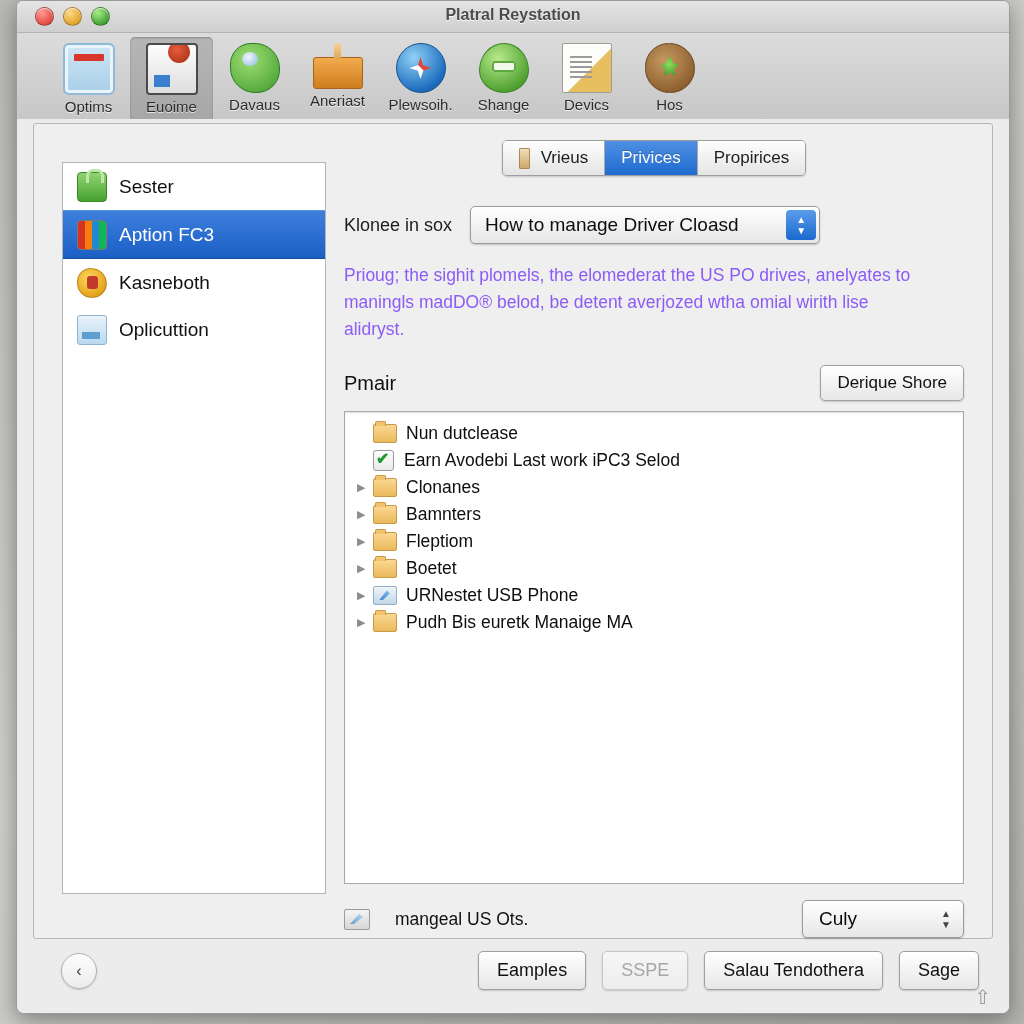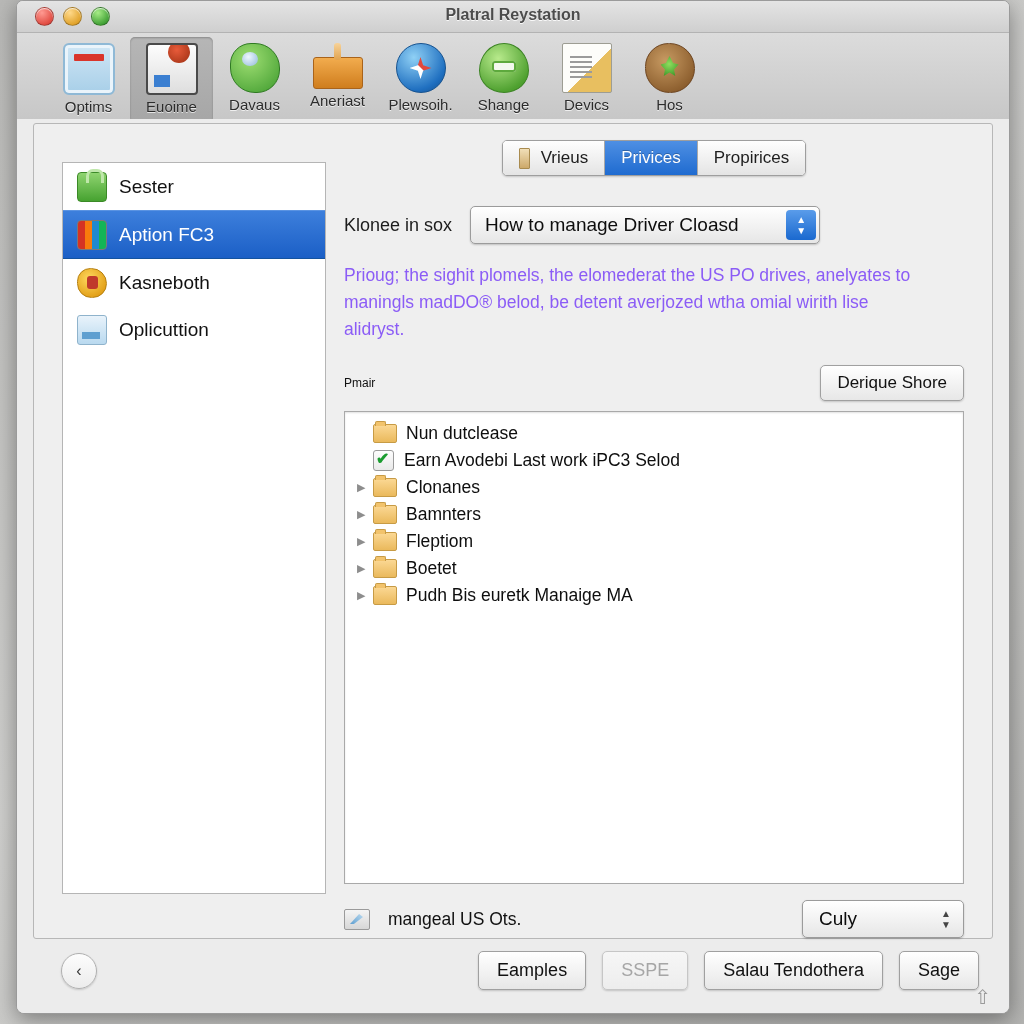--- a/index.html
+++ b/index.html
@@ -157,21 +157,21 @@
   .popup-arrows{
     position:absolute;right:3px;top:3px;bottom:3px;width:30px;border-radius:4px;
     background:linear-gradient(#5a9cea,#1a69cf);display:flex;flex-direction:column;
     align-items:center;justify-content:center;gap:3px;color:#fff;font-size:10px;line-height:8px;
   }
 
   .desc{
     margin-top:18px;font-size:17.5px;line-height:1.55;color:#8b5cf6;max-width:580px;
   }
   .subrow{display:flex;align-items:center;justify-content:space-between;margin-top:22px;}
-  .sub-label{font-size:12px;color:#111;}
+  .sub-label{font-size:20px;color:#111;}
 
   .btn{
     font-size:17px;color:#111;background:linear-gradient(#ffffff,#e7e7e7);
     border:1px solid #a0a0a0;border-radius:5px;padding:7px 16px;cursor:default;
     box-shadow:0 1px 2px rgba(0,0,0,.18);white-space:nowrap;
   }
   .btn.disabled{color:#a6a6a6;background:linear-gradient(#f6f6f6,#ededed);border-color:#c6c6c6;}
 
   
   .listbox{
@@ -193,21 +193,21 @@
   }
   .chk::after{content:"\2714";position:absolute;left:2px;top:-2px;font-size:16px;color:#1a9c2f;font-weight:bold;}
   .netico{
     width:22px;height:17px;flex:0 0 auto;margin-right:9px;border-radius:2px;
     background:linear-gradient(#eef4f9,#c3d8e8);border:1px solid #92aec4;position:relative;
   }
   .netico::after{content:"";position:absolute;left:5px;top:3px;width:11px;height:10px;
     background:linear-gradient(45deg,#3b7fd1,#8cc0ef);clip-path:polygon(0 100%,70% 0,100% 30%,30% 100%);}
 
   .statusrow{display:flex;align-items:center;justify-content:space-between;margin-top:16px;}
-  .status-left{display:flex;align-items:center;gap:18px;font-size:17.5px;color:#111;}
+  .status-left{display:flex;align-items:center;gap:25px;font-size:17.5px;color:#111;}
   .status-ico{width:24px;height:19px;background:linear-gradient(#f4f4f4,#d7d7d7);
     border:1px solid #9a9a9a;border-radius:2px;position:relative;}
   .status-ico::after{content:"";position:absolute;left:5px;top:4px;width:13px;height:10px;
     background:linear-gradient(45deg,#5f9fd0,#b9d9ef);clip-path:polygon(0 100%,70% 0,100% 30%,30% 100%);}
   .stepper{
     position:relative;display:flex;align-items:center;height:36px;min-width:108px;
     background:linear-gradient(#ffffff,#e6e6e6);border:1px solid #9b9b9b;border-radius:5px;
     box-shadow:0 1px 2px rgba(0,0,0,.2);padding:0 36px 0 16px;font-size:19px;color:#0d0d0d;
   }
   .stepper-arrows{position:absolute;right:12px;top:0;bottom:0;display:flex;flex-direction:column;
@@ -358,20 +358,25 @@
                 <span class="folder"></span>
                 <span>Fleptiom</span>
               </div>
               <div class="lrow">
                 <span class="disc on"></span>
                 <span class="folder"></span>
                 <span>Boetet</span>
               </div>
               <div class="lrow">
                 <span class="disc on"></span>
+                <span class="netico"></span>
+                <span>URNestet USB Phone</span>
+              </div>
+              <div class="lrow">
+                <span class="disc on"></span>
                 <span class="folder"></span>
                 <span>Pudh Bis euretk Manaige MA</span>
               </div>
             </div>
 
           <div class="statusrow">
             <div class="status-left">
               <span class="status-ico"></span>
               <span>mangeal US Ots.</span>
             </div>

